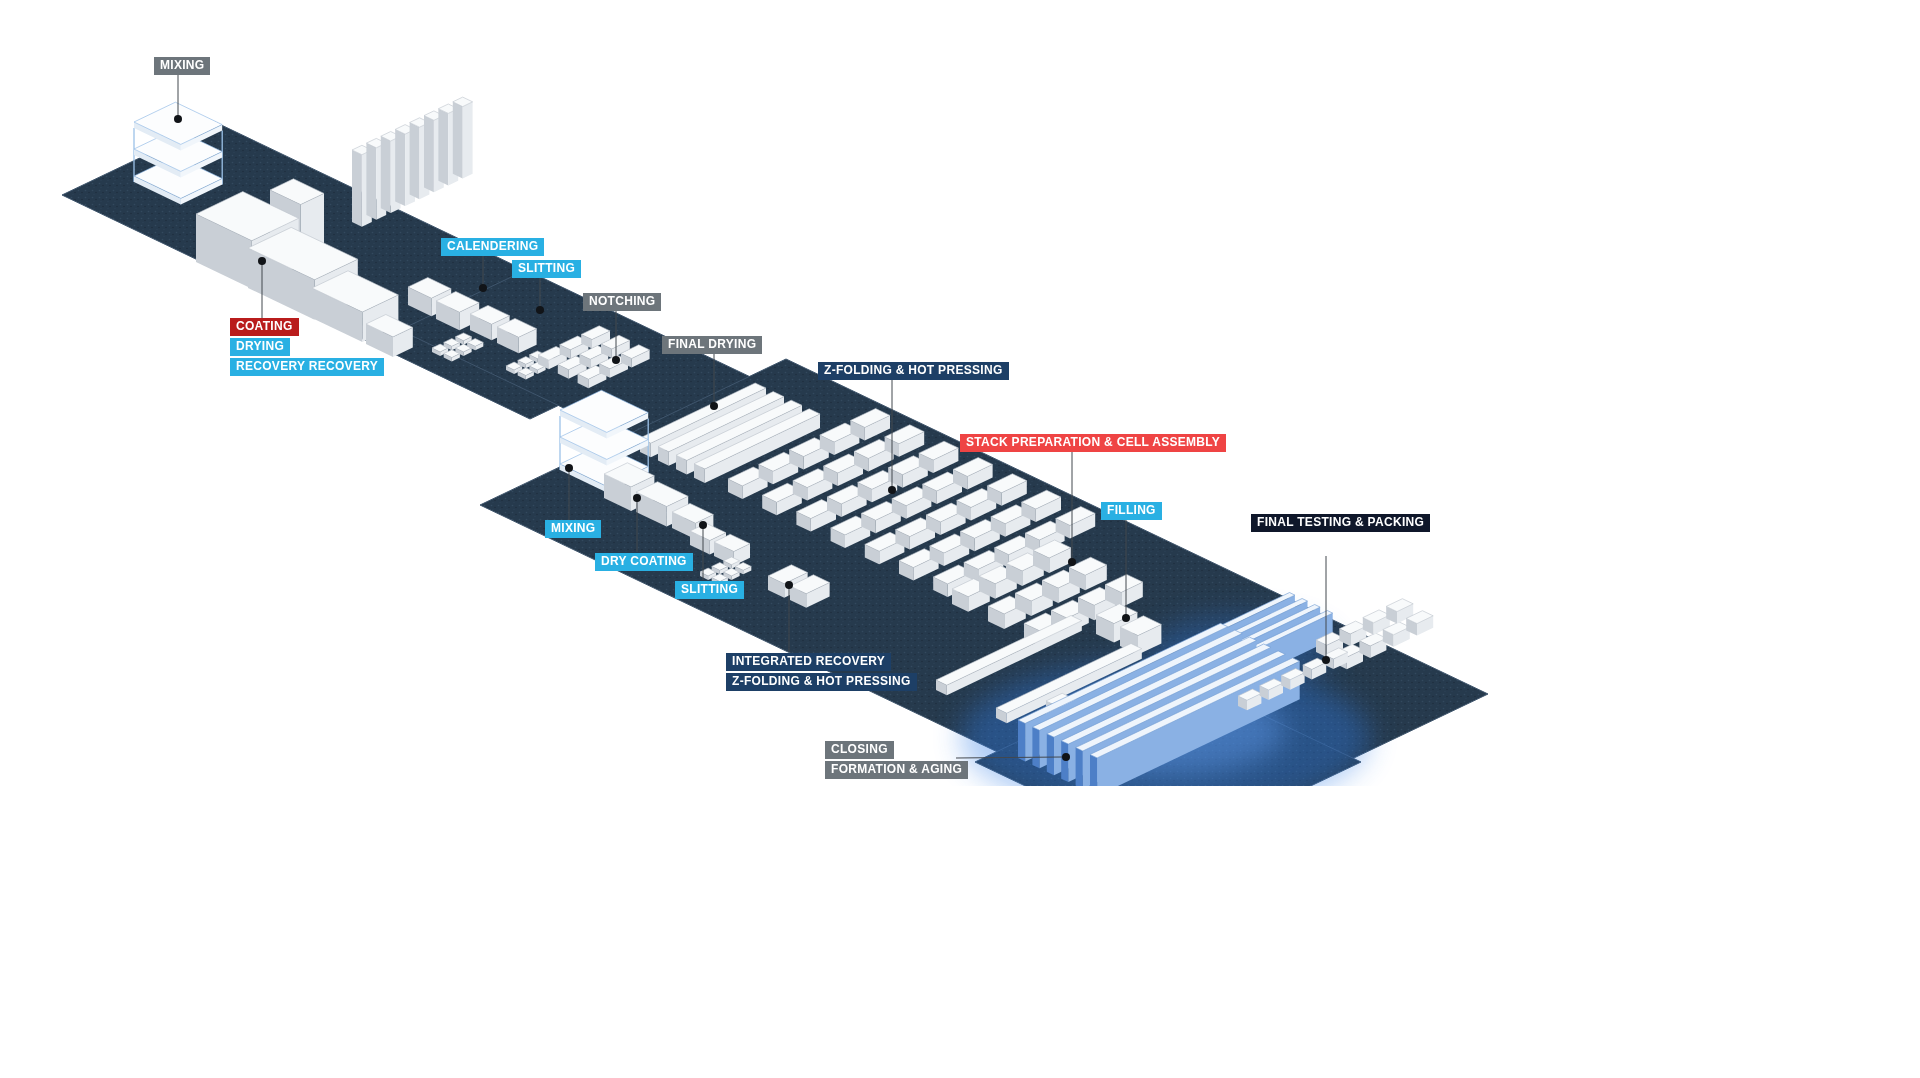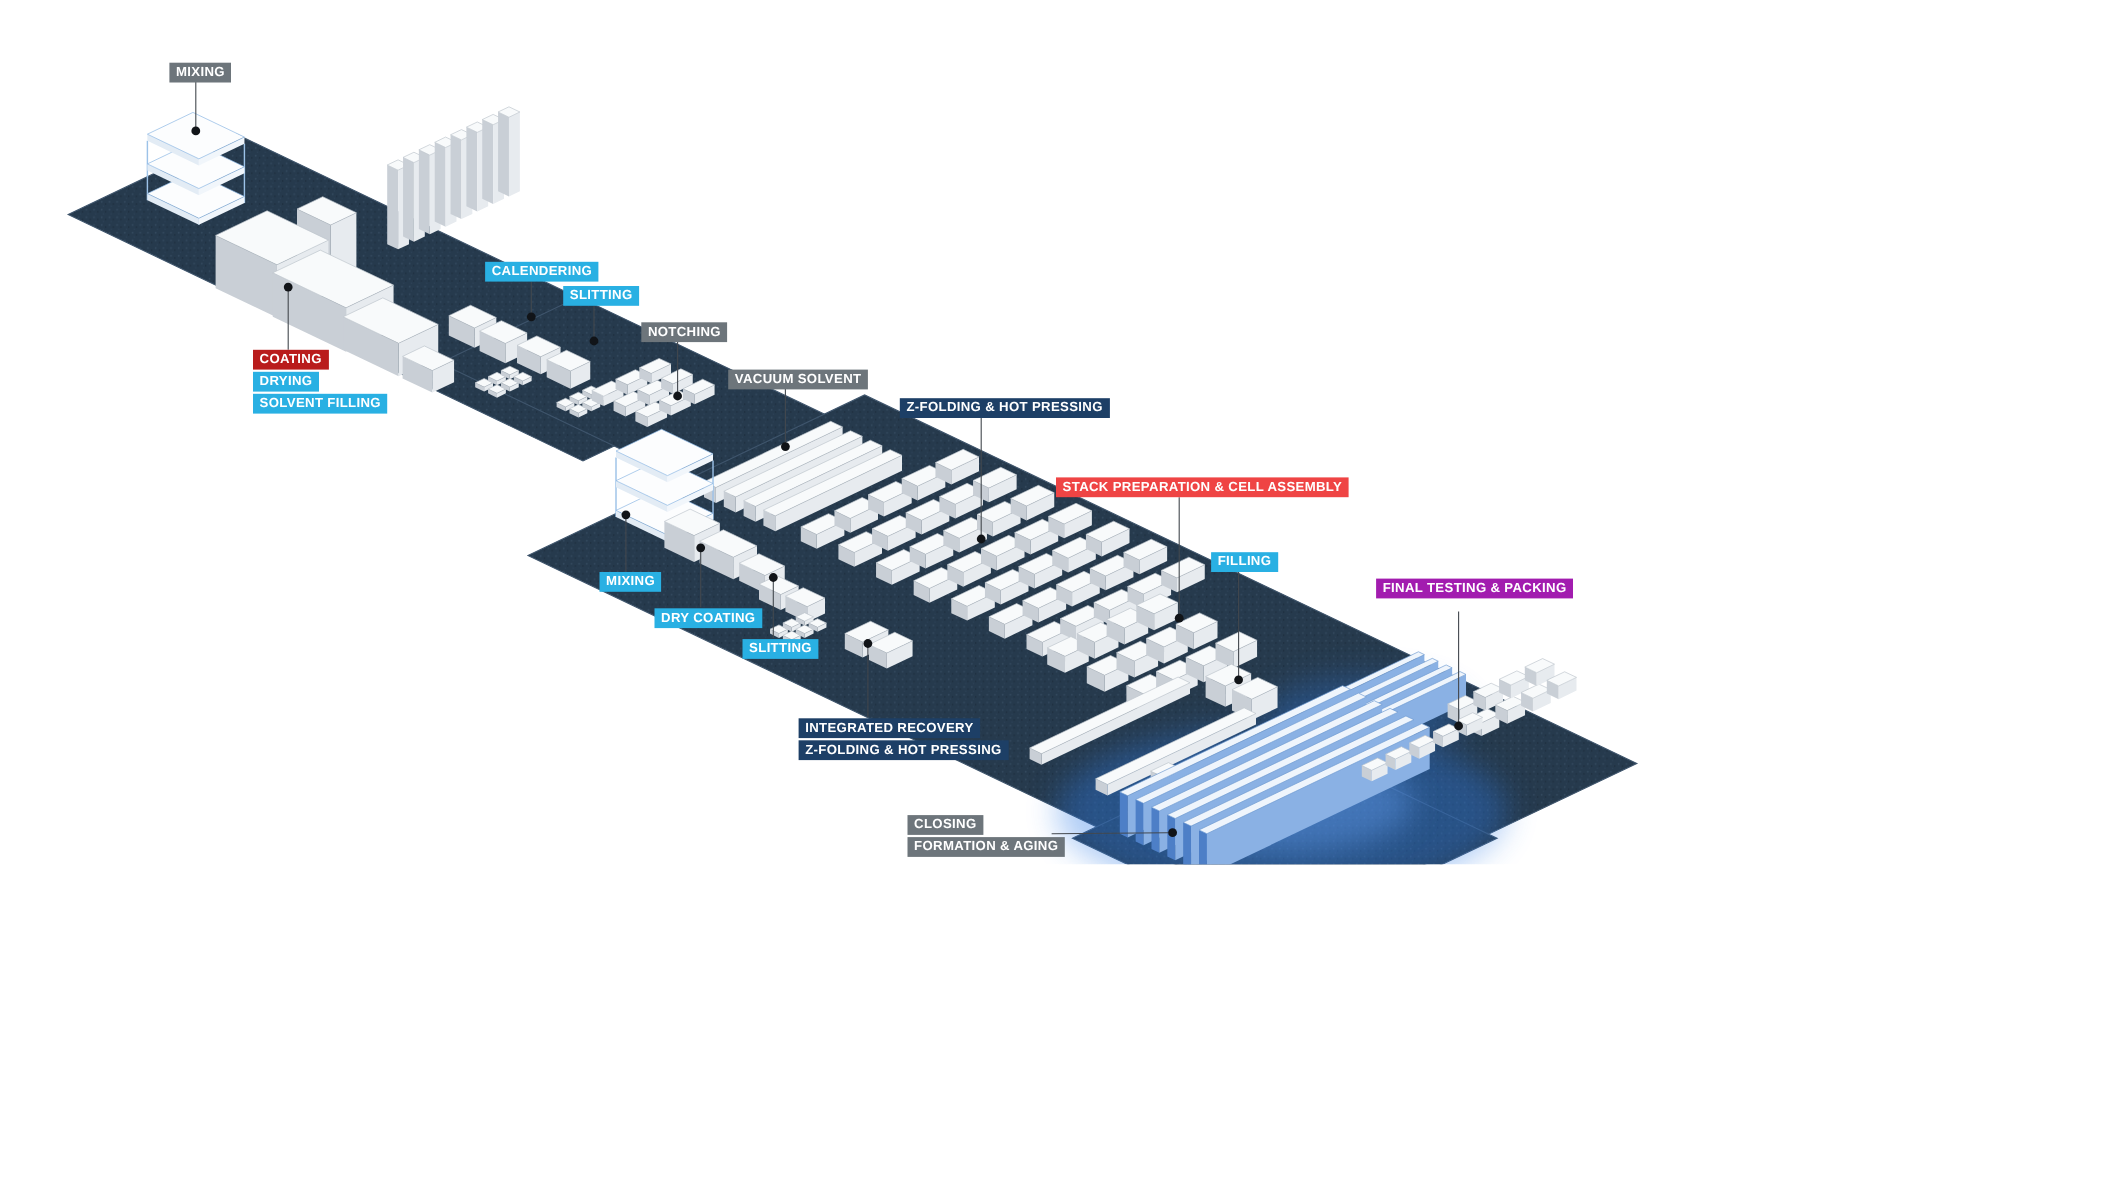--- a/index.html
+++ b/index.html
@@ -576,30 +576,30 @@
           <circle cx="1066" cy="757" r="4" fill="#111418" stroke="none"></circle>
         </g>
     </g>
   </svg>
 
   <div class="labels">
     <div class="lbl gray" style="left: 154px; top: 57px; background: rgb(109, 117, 123);">MIXING</div>
     <div class="stack" style="left:230px;top:318px">
       <div class="lbl cyan" style="background: #b91c1c;">COATING</div>
       <div class="lbl cyan" style="background: rgb(41, 176, 227);">DRYING</div>
-      <div class="lbl cyan" style="background: rgb(41, 176, 227);">SOLVENT FILLING</div>
+      <div class="lbl cyan" style="background: rgb(41, 176, 227);">RECOVERY RECOVERY</div>
     </div>
     <div class="lbl cyan" style="left: 441px; top: 238px; background: rgb(41, 176, 227);">CALENDERING</div>
     <div class="lbl cyan" style="left: 512px; top: 260px; background: rgb(41, 176, 227);">SLITTING</div>
     <div class="lbl gray" style="left: 583px; top: 293px; background: rgb(109, 117, 123);">NOTCHING</div>
-    <div class="lbl gray" style="left: 662px; top: 336px; background: rgb(109, 117, 123);">VACUUM SOLVENT</div>
+    <div class="lbl gray" style="left: 662px; top: 336px; background: rgb(109, 117, 123);">FINAL DRYING</div>
     <div class="lbl navy" style="left: 818px; top: 362px; background: rgb(29, 63, 102);">Z-FOLDING &amp; HOT PRESSING</div>
     <div class="lbl navy" style="left: 960px; top: 434px; background: #ef4444;">STACK PREPARATION &amp; CELL ASSEMBLY</div>
     <div class="lbl cyan" style="left: 1101px; top: 502px; background: rgb(41, 176, 227);">FILLING</div>
-    <div class="lbl cyan" style="left: 1251px; top: 526px; background: #a21caf;">FINAL TESTING &amp; PACKING</div>
+    <div class="lbl cyan" style="left: 1251px; top: 514px; background: #0f172a;">FINAL TESTING &amp; PACKING</div>
     <div class="lbl cyan" style="left: 545px; top: 520px; background: rgb(41, 176, 227);">MIXING</div>
     <div class="lbl cyan" style="left: 595px; top: 553px; background: rgb(41, 176, 227);">DRY COATING</div>
     <div class="lbl cyan" style="left: 675px; top: 581px; background: rgb(41, 176, 227);">SLITTING</div>
     <div class="stack" style="left:726px;top:653px">
       <div class="lbl navy" style="background: rgb(29, 63, 102);">INTEGRATED RECOVERY</div>
       <div class="lbl navy" style="background: rgb(29, 63, 102);">Z-FOLDING &amp; HOT PRESSING</div>
     </div>
     <div class="stack" style="left:825px;top:741px">
       <div class="lbl gray" style="background: rgb(109, 117, 123);">CLOSING</div>
       <div class="lbl gray" style="background: rgb(109, 117, 123);">FORMATION &amp; AGING</div>

